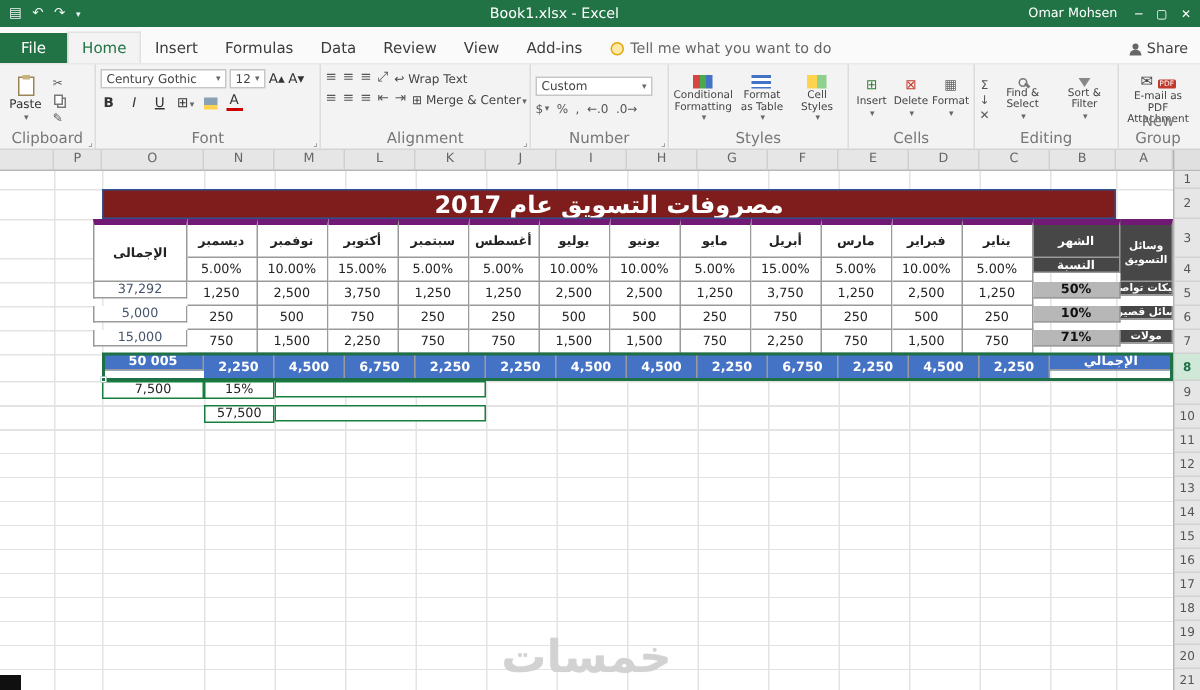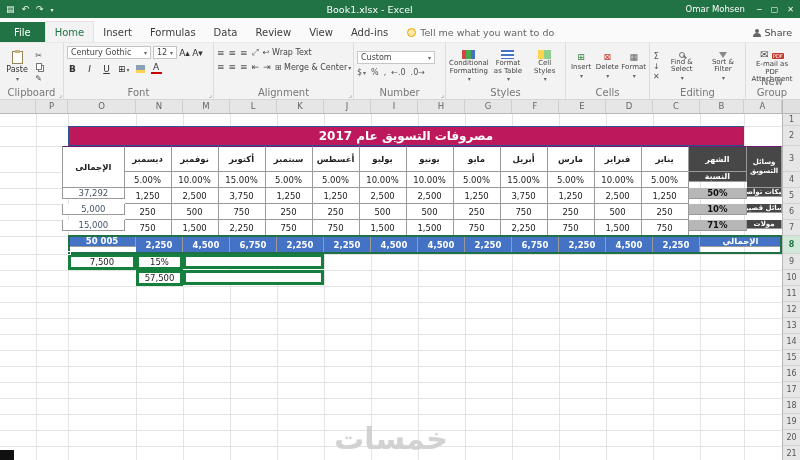--- a/index.html
+++ b/index.html
@@ -133,32 +133,32 @@
 
   .rows{position:absolute;left:0;top:14px;right:18px}
   .row{display:flex;align-items:flex-start;overflow:visible}
   .h12{height:12px}.h16{height:16px}.h18{height:18px}.h20{height:20px}.h26{height:26px}
   .c{box-sizing:border-box;display:flex;align-items:center;justify-content:center;
     font-size:8.5px;color:#222;cursor:cell;overflow:hidden;white-space:nowrap}
   .w38{width:38px}.w44{width:64px}.w47{width:47px}.w68{width:68px}.w82{width:82px}
   .w136{width:136px}.w141{width:141px}.w676{width:676px}
   .tb{background:#fff;border-right:1px solid #9a9a9a;border-bottom:1px solid #9a9a9a}
   .tleft{border-left:1px solid #9a9a9a}
-  .ttop{border-top:1px solid #701a75}
-  .banner{height:20px;background:#be185d;border:1px solid #2f528f;color:#fff;
-    font-weight:bold;font-size:12px}
+  .ttop{border-top:4px solid #701a75}
+  .banner{height:20px;background:#7f1d1d;border:1px solid #2f528f;color:#fff;
+    font-weight:bold;font-size:16px}
   .mh{height:26px;font-weight:bold}
   .h42{height:42px;position:relative;z-index:2}
   .dk{background:#474747;color:#fff;font-weight:bold;font-size:7px}
   .dk.wrap{white-space:normal;text-align:center;line-height:1.25}
   .gy{background:#b7b7b7;color:#111;font-weight:bold}
   .ov{color:#44546a}
   .bl{background:#4472c4;color:#fff;font-weight:bold}
   .bl.small{font-size:7.5px}
-  .bx{background:#fff;border:3px solid #15803d}
+  .bx{background:#fff;border:1px solid #15803d}
   .months,.vals{display:flex;height:100%}
   .trow{position:relative}
   .selbox{position:absolute;left:68px;top:-1px;width:714px;height:19px;
     border:2px solid #1e7145;z-index:4;pointer-events:none}
   .handle{position:absolute;left:-3px;bottom:-3px;width:4px;height:4px;background:#1e7145;
     border:1px solid #fff}
 
   .gutter{position:absolute;right:0;top:14px;bottom:0;width:18px;background:#e6e6e6;
     border-left:1px solid #b5b5b5;font-size:8px;color:#555}
   .gutter>div{height:16px;line-height:15px;text-align:center;

